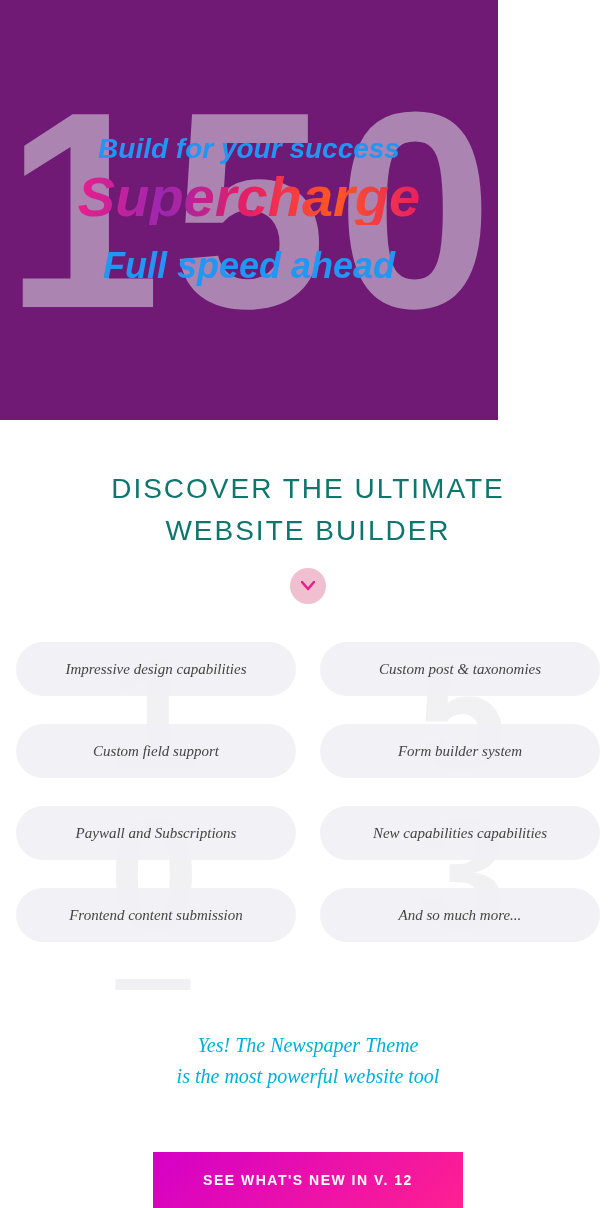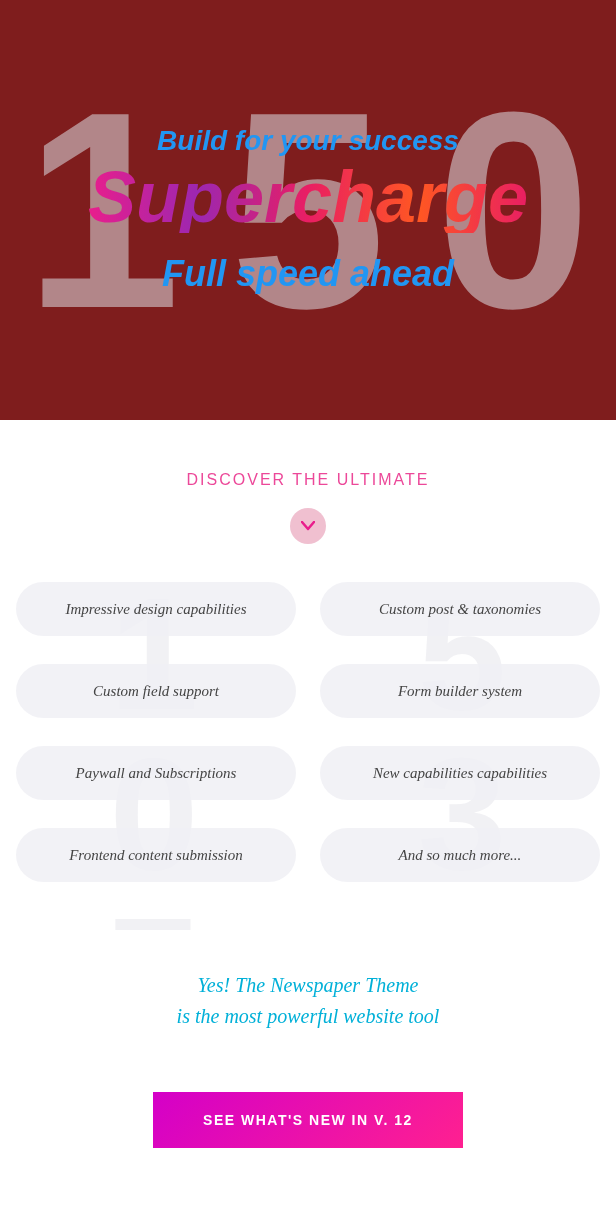--- a/index.html
+++ b/index.html
@@ -8,23 +8,23 @@
       width: 616px;
       min-height: 1208px;
       background: #ffffff;
       font-family: 'Georgia', serif;
       overflow-x: hidden;
     }
 
     
     .hero {
       position: relative;
-      width: 616px;
+      width: 498px;
       height: 420px;
-      background: #7f1d1d;
+      background: #701a75;
       display: flex;
       flex-direction: column;
       align-items: center;
       justify-content: center;
       overflow: hidden;
     }
 
     .hero-bg-numbers {
       position: absolute;
       top: 0; left: 0; right: 0; bottom: 0;
@@ -54,21 +54,21 @@
       font-size: 28px;
       font-weight: 900;
       color: #2196F3;
       font-style: italic;
       font-family: 'Arial Black', 'Arial', sans-serif;
       letter-spacing: 0px;
       margin-bottom: 4px;
     }
 
     .main-headline {
-      font-size: 72px;
+      font-size: 56px;
       font-weight: 900;
       font-family: 'Arial Black', 'Arial', sans-serif;
       font-style: italic;
       line-height: 1.0;
       background: linear-gradient(90deg, #e91e8c 0%, #9c27b0 25%, #e91e63 50%, #ff5722 75%, #e91e63 100%);
       -webkit-background-clip: text;
       -webkit-text-fill-color: transparent;
       background-clip: text;
       margin-bottom: 0px;
     }
@@ -83,23 +83,23 @@
     }
 
     
     .discover-section {
       background: #ffffff;
       text-align: center;
       padding: 48px 20px 20px;
     }
 
     .discover-title {
-      font-size: 16px;
+      font-size: 28px;
       font-weight: 400;
-      color: #ec4899;
+      color: #0f766e;
       letter-spacing: 2px;
       font-family: 'Arial', sans-serif;
       line-height: 1.5;
       margin-bottom: 16px;
     }
 
     .chevron-down {
       display: inline-block;
       width: 36px;
       height: 36px;
@@ -220,20 +220,21 @@
     <div class="main-headline">
       <span>Supercharge</span><br>
     </div>
     <div class="tagline-bottom">Full speed ahead</div>
   </div>
 </div>
 
 <div class="discover-section">
   <div class="discover-title">
     <span>DISCOVER THE ULTIMATE</span><br>
+    <span>WEBSITE BUILDER</span>
   </div>
   <div>
 
     <div class="chevron-down" style="margin: 0 auto 10px; display:flex; align-items:center; justify-content:center;">
       <svg width="14" height="10" viewBox="0 0 14 10" fill="none" xmlns="http://www.w3.org/2000/svg">
         <path d="M1 1L7 8L13 1" stroke="#e91e8c" stroke-width="2.5" stroke-linecap="round" stroke-linejoin="round"></path>
       </svg>
     </div>
   </div>
 </div>

